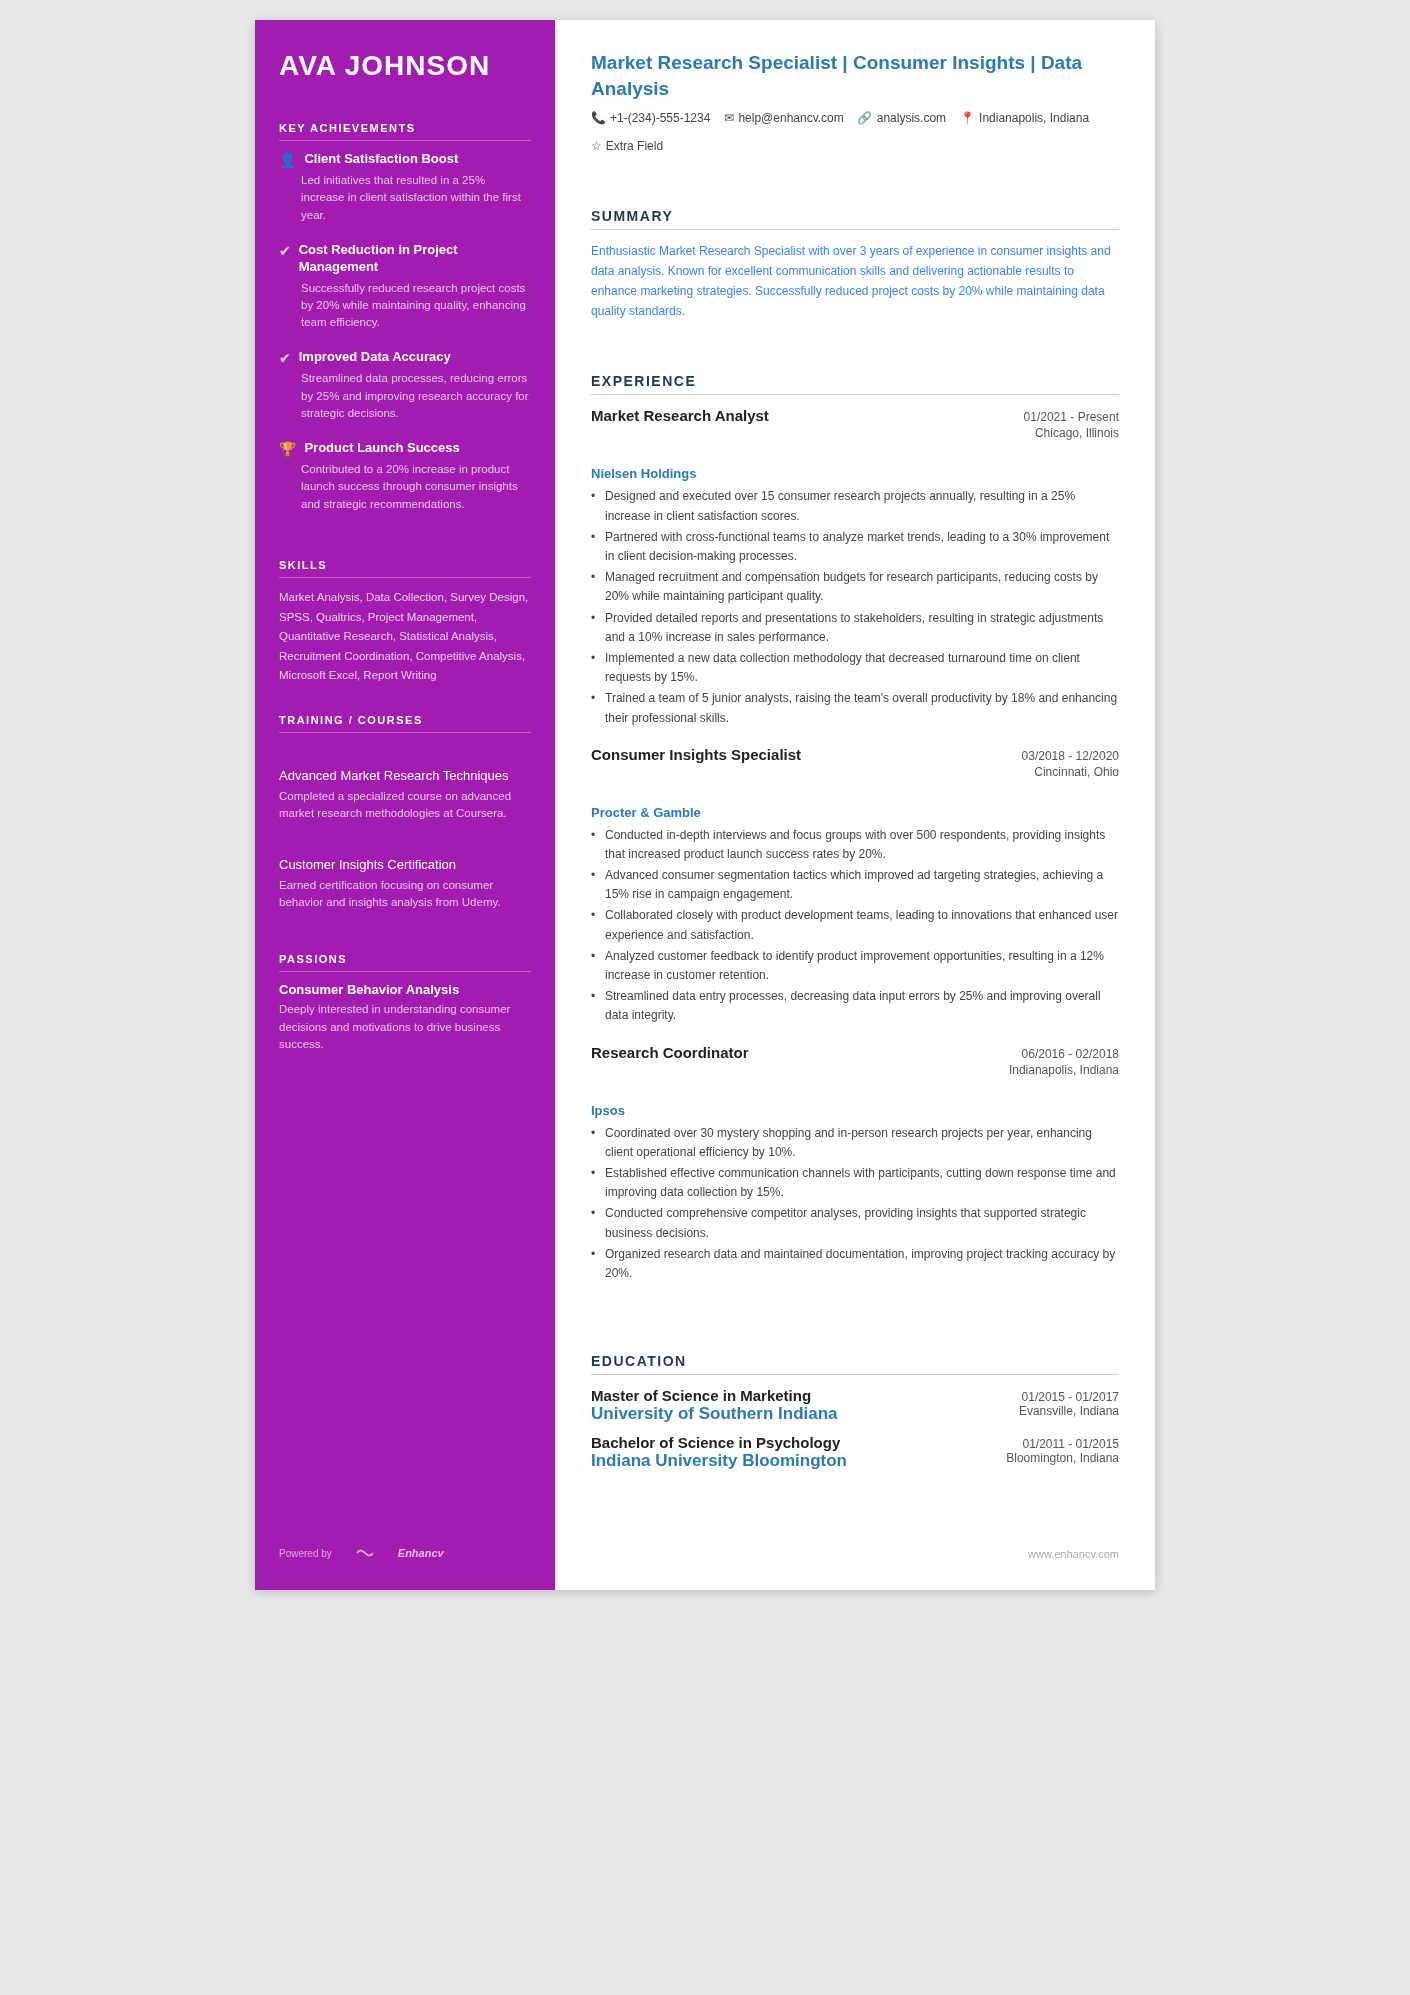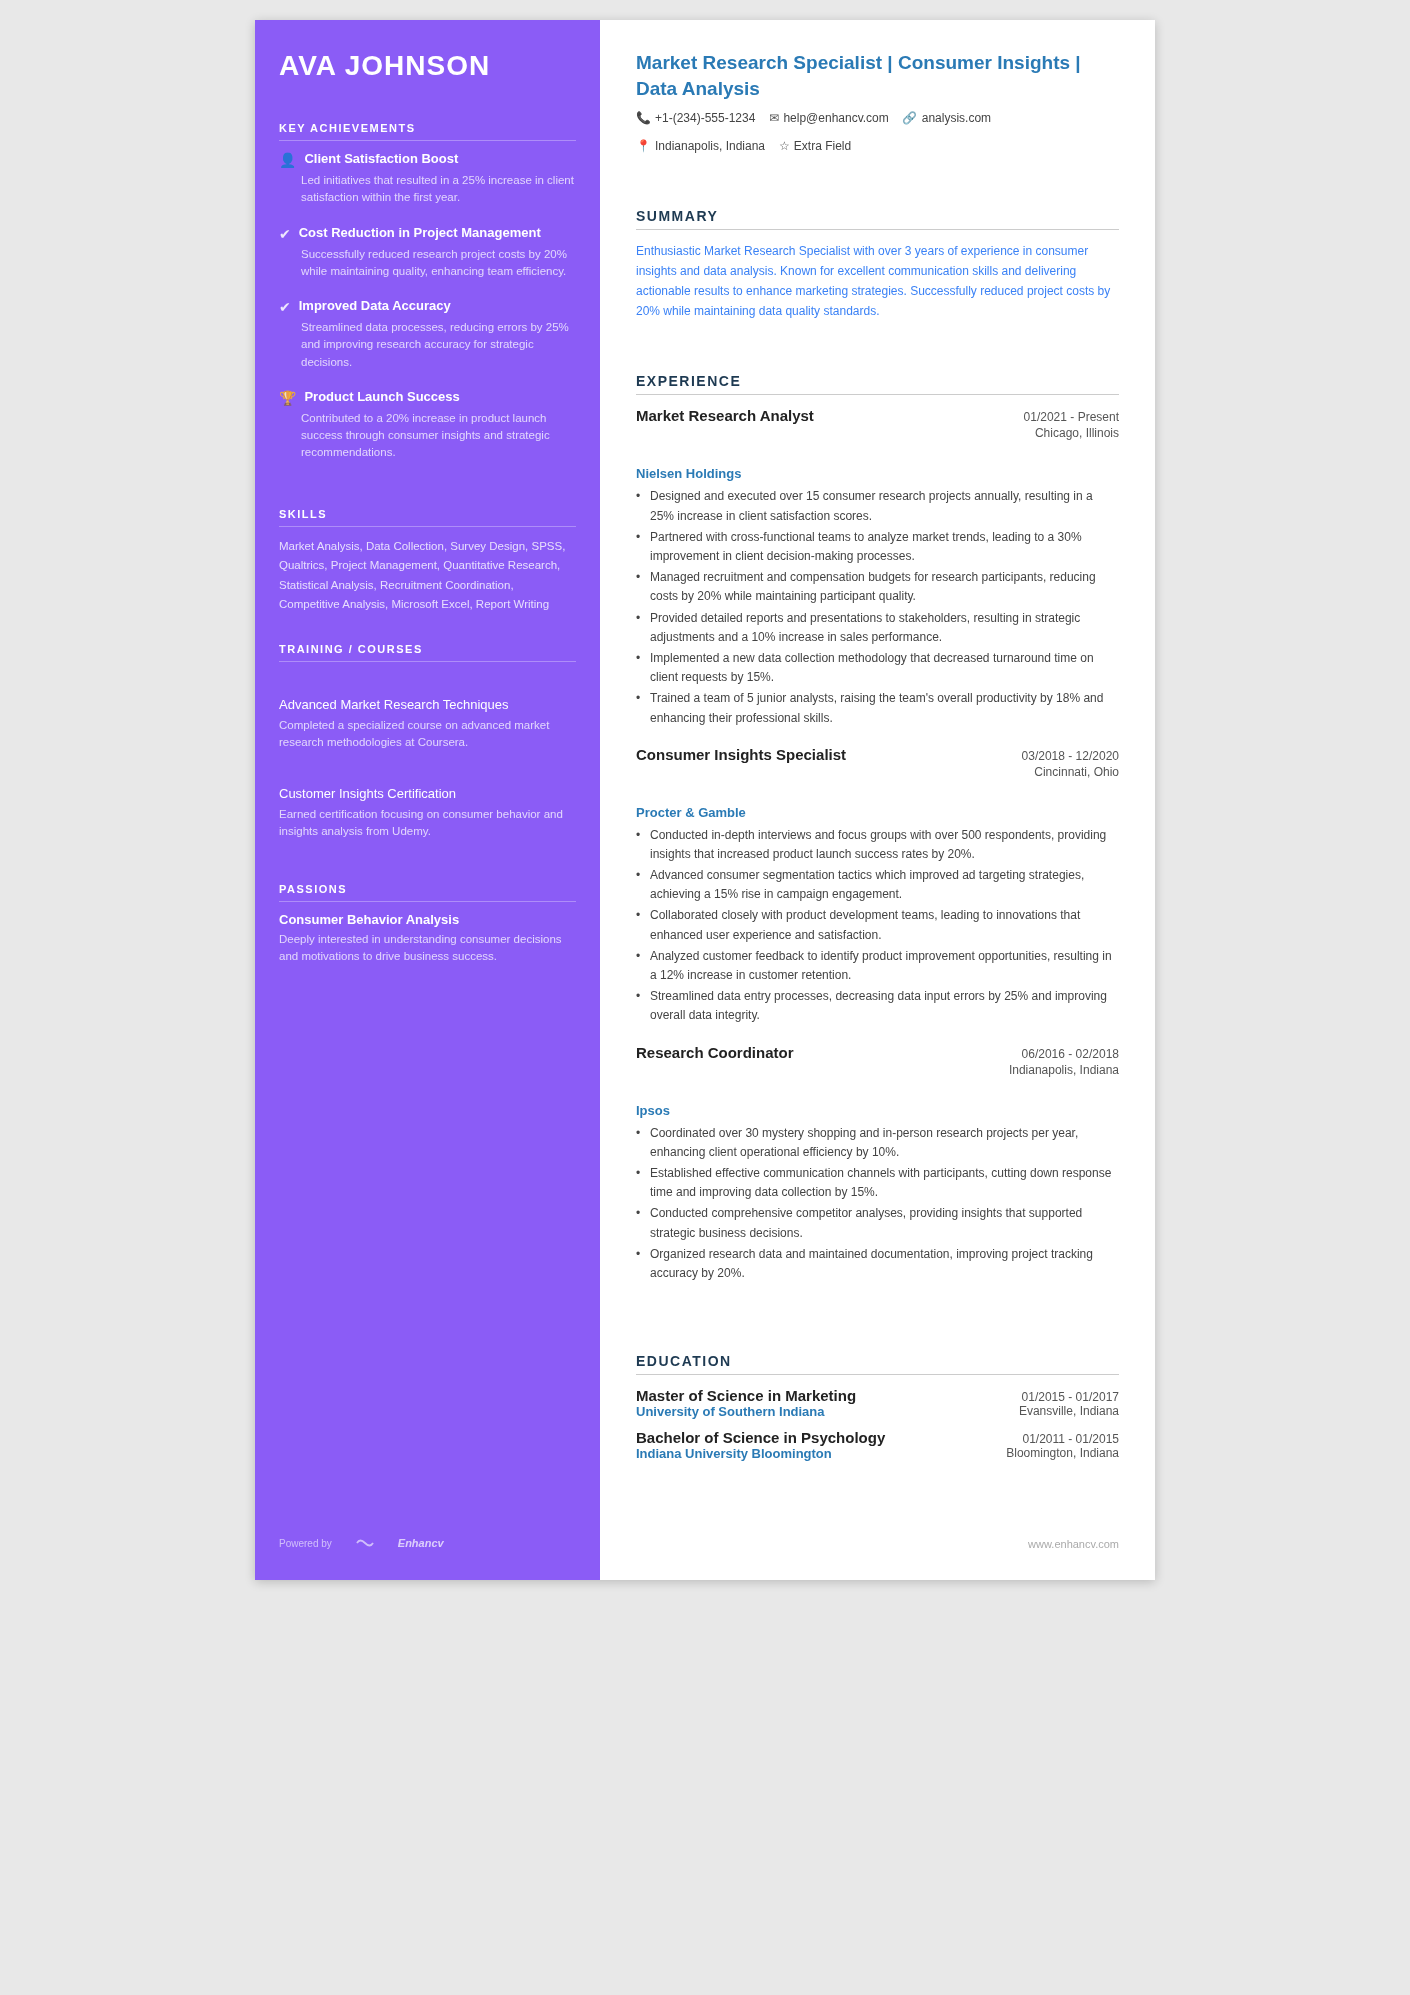--- a/index.html
+++ b/index.html
@@ -13,22 +13,22 @@
     .resume {
       width: 900px;
       background: white;
       display: flex;
       flex-direction: row;
       min-height: 1270px;
       box-shadow: 0 2px 10px rgba(0,0,0,0.2);
     }
     
     .sidebar {
-      width: 345px;
-      background: #8b5cf6;
+      width: 300px;
+      background: #a21caf;
       color: white;
       padding: 30px 24px;
       flex-shrink: 0;
       display: flex;
       flex-direction: column;
     }
     .sidebar .name {
       font-size: 28px;
       font-weight: 900;
       color: white;
@@ -246,21 +246,21 @@
     }
     .edu-date {
       font-size: 12px;
       color: #555;
     }
     .edu-school-row {
       display: flex;
       justify-content: space-between;
     }
     .edu-school {
-      font-size: 13px;
+      font-size: 17px;
       font-weight: 600;
       color: #2a7ab5;
       text-align: right;
     }
     .edu-location {
       font-size: 12px;
       color: #555;
     }
     .main-footer {
       margin-top: auto;

